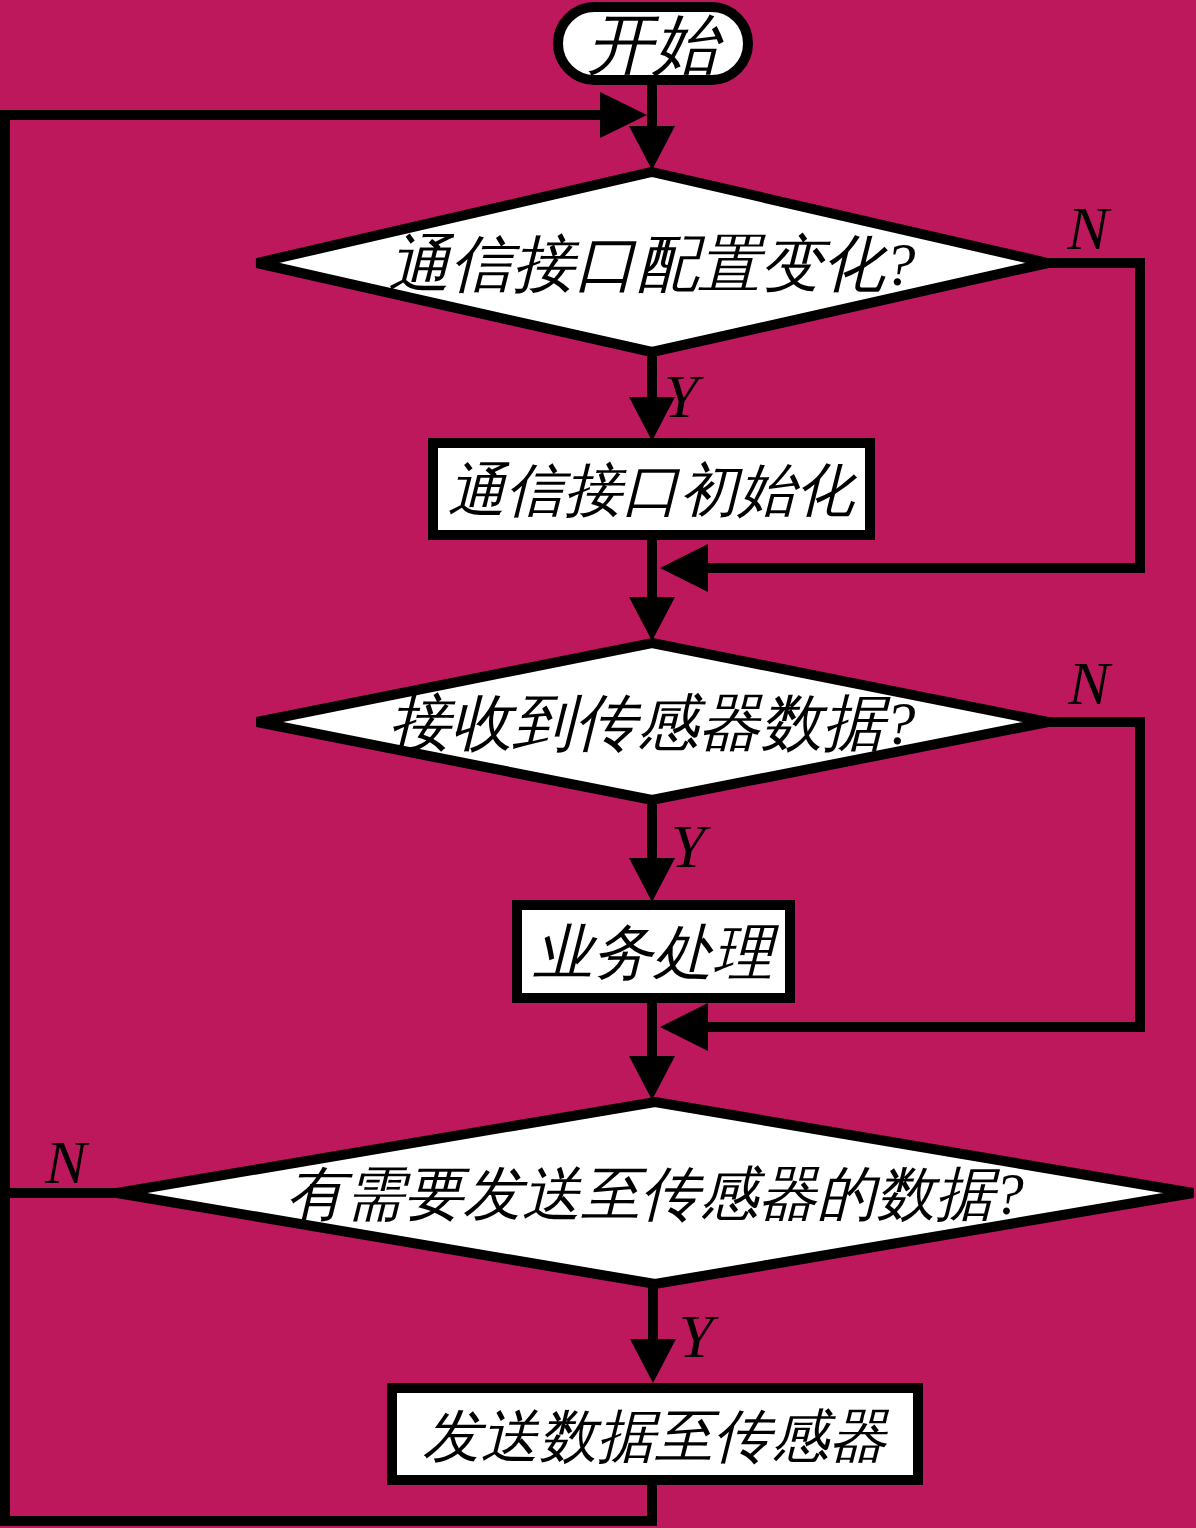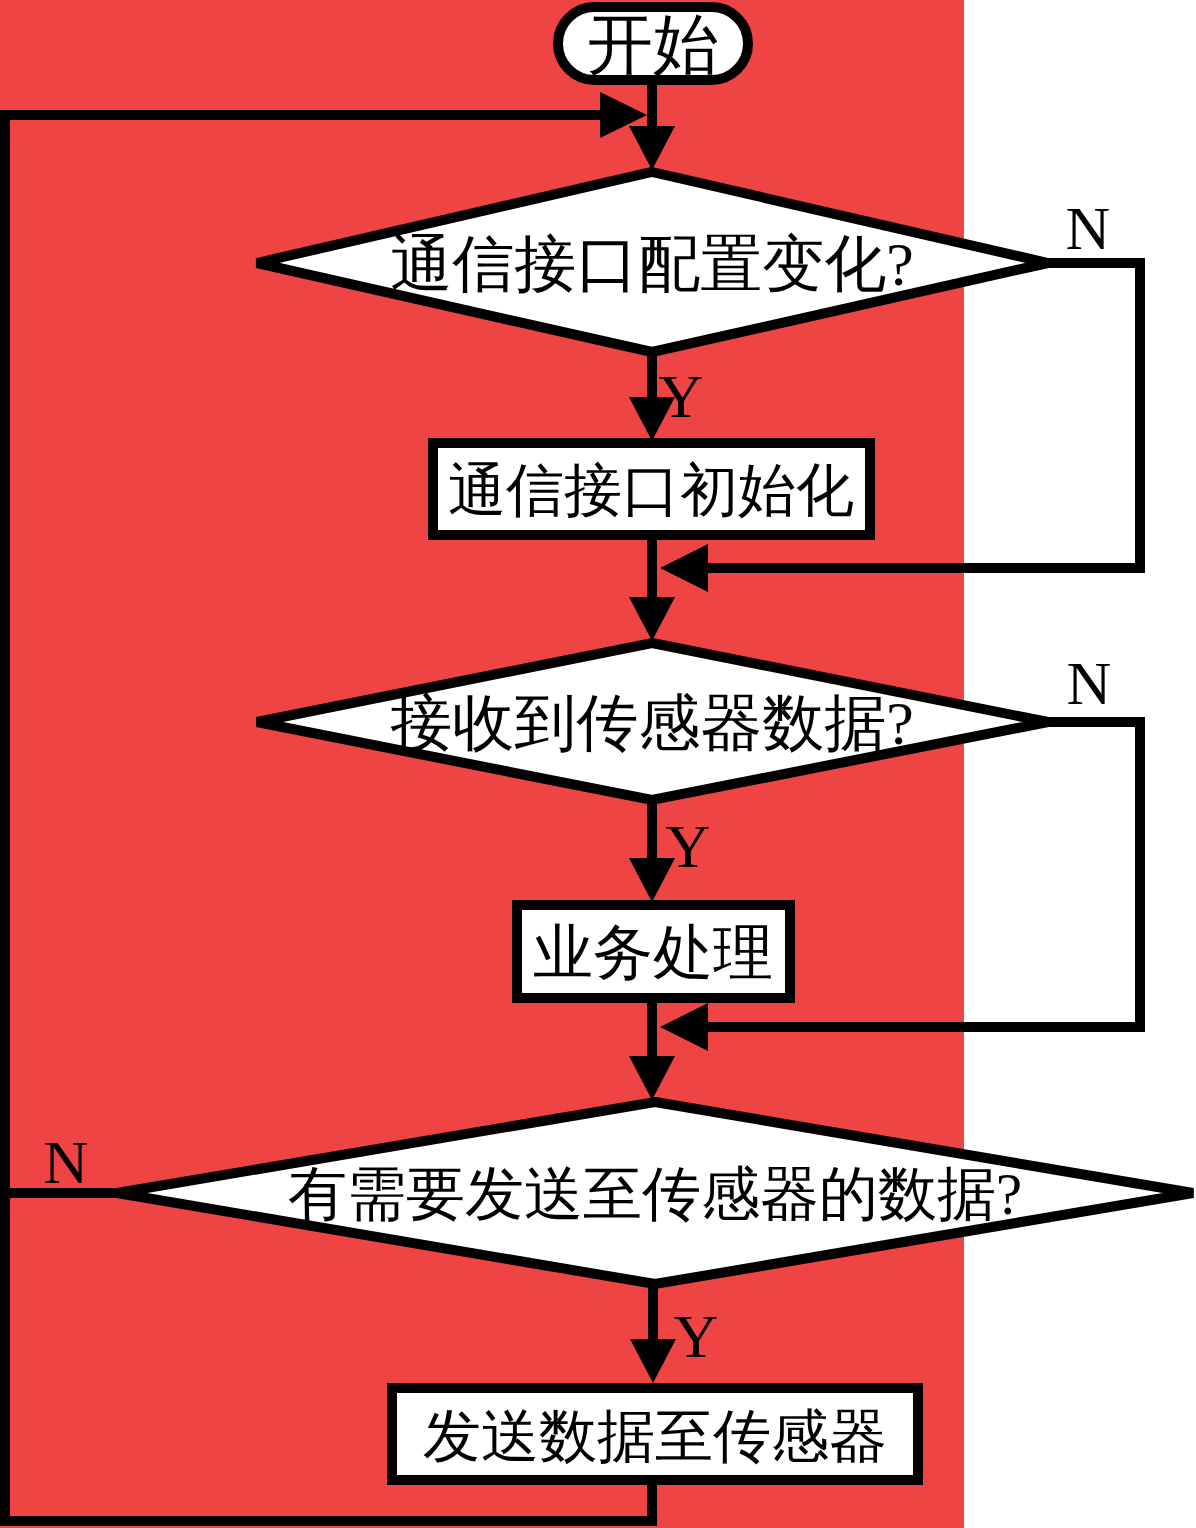--- a/index.html
+++ b/index.html
@@ -2,24 +2,25 @@
 <html><head>
 <meta charset="utf-8">
 <style>
   html, body {
     margin: 0;
     padding: 0;
     background: #ffffff;
   }
   .page {
     position: relative;
-    width: 964px;
+    width: 1196px;
     height: 1528px;
-    background: #ef4444;
+    background: #be185d;
     font-family: "Liberation Serif", "DejaVu Serif", serif;
+    font-style: italic;
   }
   svg text {
     font-family: "Liberation Serif", "DejaVu Serif", serif;
     fill: #000000;
   }
   .cjk {
     font-size: 62px;
   }
   .yn {
     font-size: 62px;

